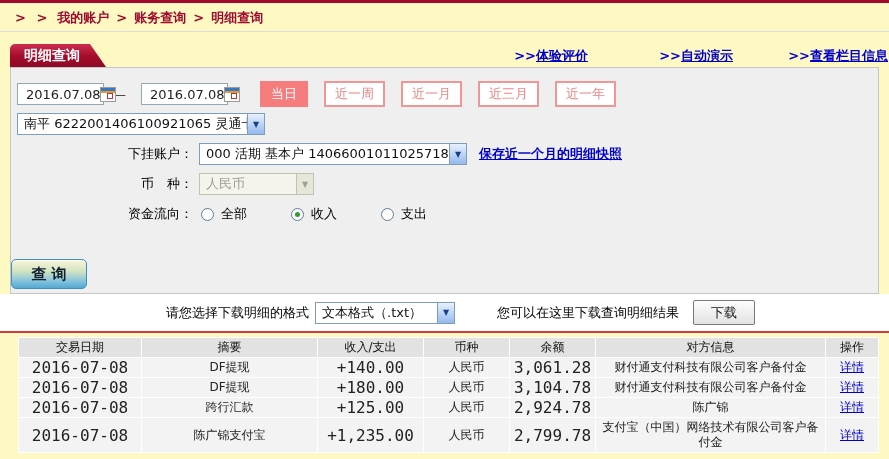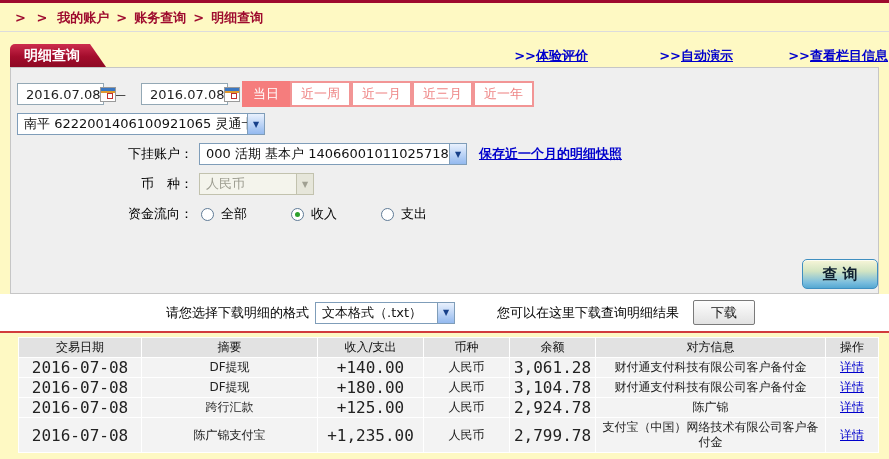--- a/index.html
+++ b/index.html
@@ -39,21 +39,21 @@
              margin-left:6px; cursor:pointer; }
   .datebox .dval { flex:1; text-align:center; font-size:13px; color:#222; }
   .cal-icon { width:16px; height:15px; border:1px solid #9a9a9a; background:#fff;
               position:relative; flex:none; }
   .cal-icon::before { content:""; position:absolute; top:0; left:0; right:0;
               height:3px; background:#3a77c2; box-shadow:0 2px 0 #e09a30; }
   .cal-icon::after { content:""; position:absolute; right:2px; bottom:2px;
               width:4px; height:4px; border:1px solid #c03030; background:#fff; }
   .dash { margin:0 9px; color:#333; }
 
-  .quick-wrap { display:flex; margin-left:14px; }
+  .quick-wrap { display:flex; margin-left:32px; gap:16px; }
   .btn-quick { height:26px; line-height:22px; padding:0 9px; border:2px solid #f29595;
                color:#ee8585; background:#fff; font-size:13px; cursor:pointer; }
   .btn-quick.active { background:#f57d7d; color:#fff; border-color:#f57d7d; }
 
   .selectbox { display:flex; align-items:center; height:22px; border:1px solid #7f9db9;
                background:#fff; margin-left:6px; cursor:pointer; }
   .select-text { padding:0 6px; font-size:13px; white-space:nowrap; color:#111;
                  overflow:hidden; flex:1; }
   .select-arrow { width:17px; height:100%; margin-left:auto; flex:none;
                   background:linear-gradient(180deg,#e9f1fd,#93b9ef);
@@ -69,21 +69,21 @@
   .snapshot-link { margin-left:12px; color:#0000cc; font-weight:bold;
                    text-decoration:underline; font-size:13px; cursor:pointer;text-align:center; }
 
   .radio-group { display:flex; align-items:center; margin-left:8px; }
   .radio-opt { display:flex; align-items:center; margin-right:44px; cursor:pointer; }
   .radio { width:13px; height:13px; border-radius:50%; border:1px solid #5f7b96;
            background:#fff; margin-right:7px; position:relative; flex:none; }
   .radio.checked::after { content:""; position:absolute; left:3px; top:3px;
            width:5px; height:5px; border-radius:50%; background:#2ca02c; }
 
-  .query-row { display:flex; justify-content:flex-end; margin-top:33px; }
+  .query-row { display:flex; justify-content:flex-start; margin-top:33px; }
   .btn-query { width:76px; height:30px; border:1px solid #3f8fc0; border-radius:5px;
                background:linear-gradient(180deg,#f8f6d8 0%,#d2e4c2 40%,#7bbede 80%,#55a8d2 100%);
                font-size:15px; font-weight:bold; color:#102030; cursor:pointer;
                box-shadow:inset 0 1px 0 rgba(255,255,255,.7);
                font-family:"DejaVu Sans", sans-serif; }
 
   
   .download-row { display:flex; align-items:center; height:37px; font-size:13px;
                   padding-left:166px; background:#fff; }
   .dl-result-label { margin-left:42px; }

